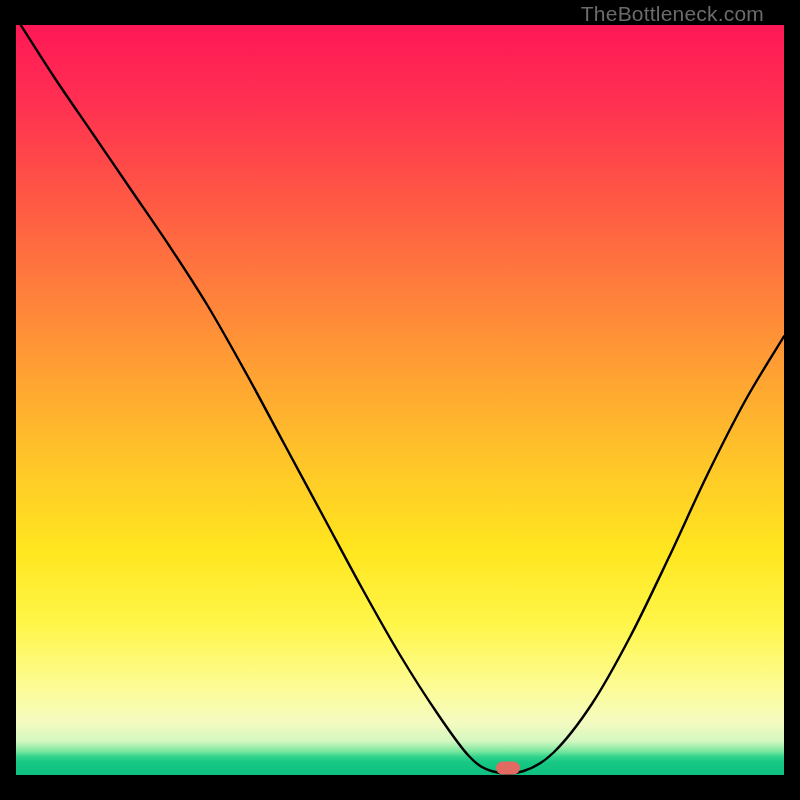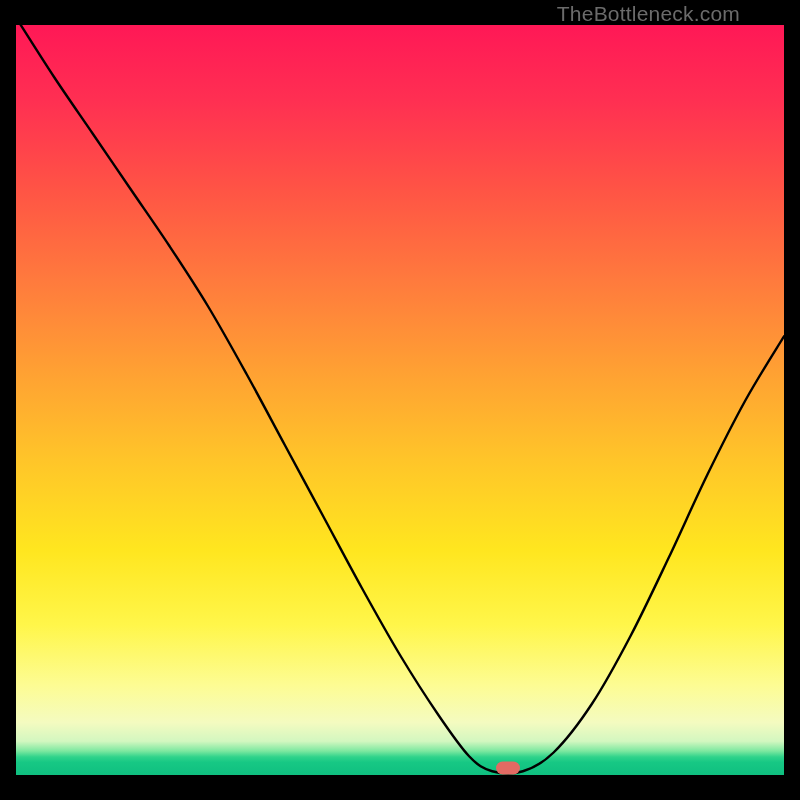--- a/index.html
+++ b/index.html
@@ -9,20 +9,21 @@
     height: 800px;
     background: #000;
     overflow: hidden;
     font-family: Arial, Helvetica, sans-serif;
   }
   .stage {
     position: relative;
     width: 752px;
     height: 800px;
     background: #000;
+    padding-left: 24px;
   }
   .attribution {
     position: absolute;
     top: 2px;
     right: 12px;
     color: #6b6b6b;
     font-size: 21px;
     font-weight: 400;
     letter-spacing: 0.2px;
     z-index: 10;

